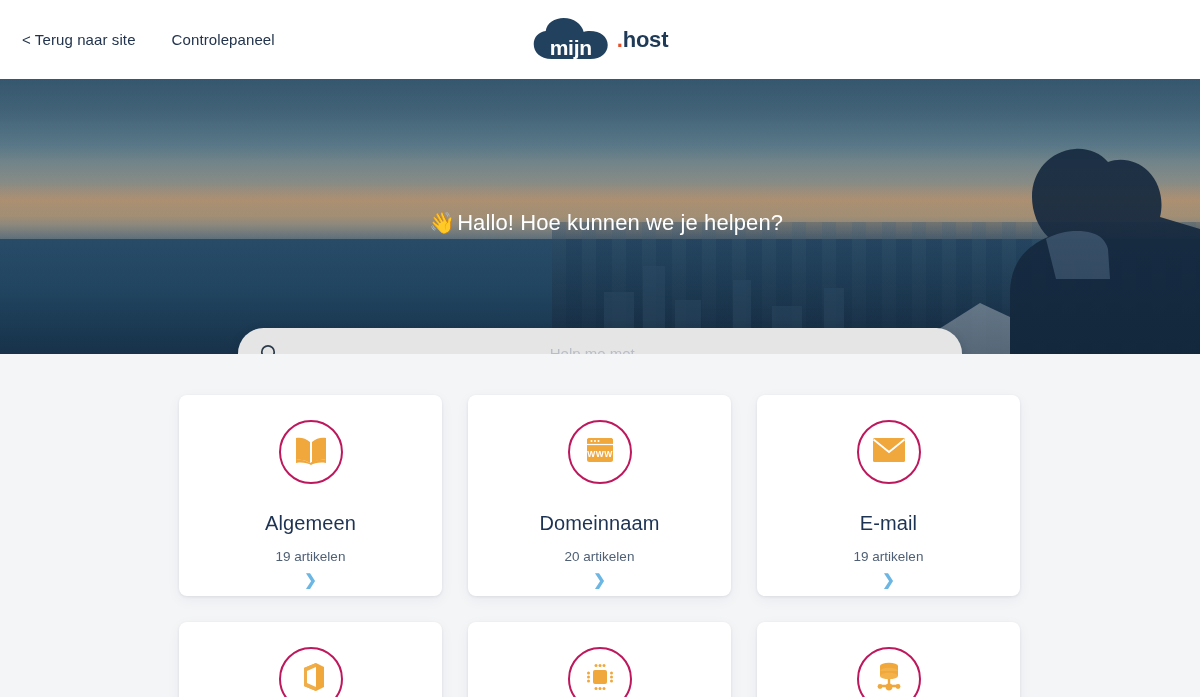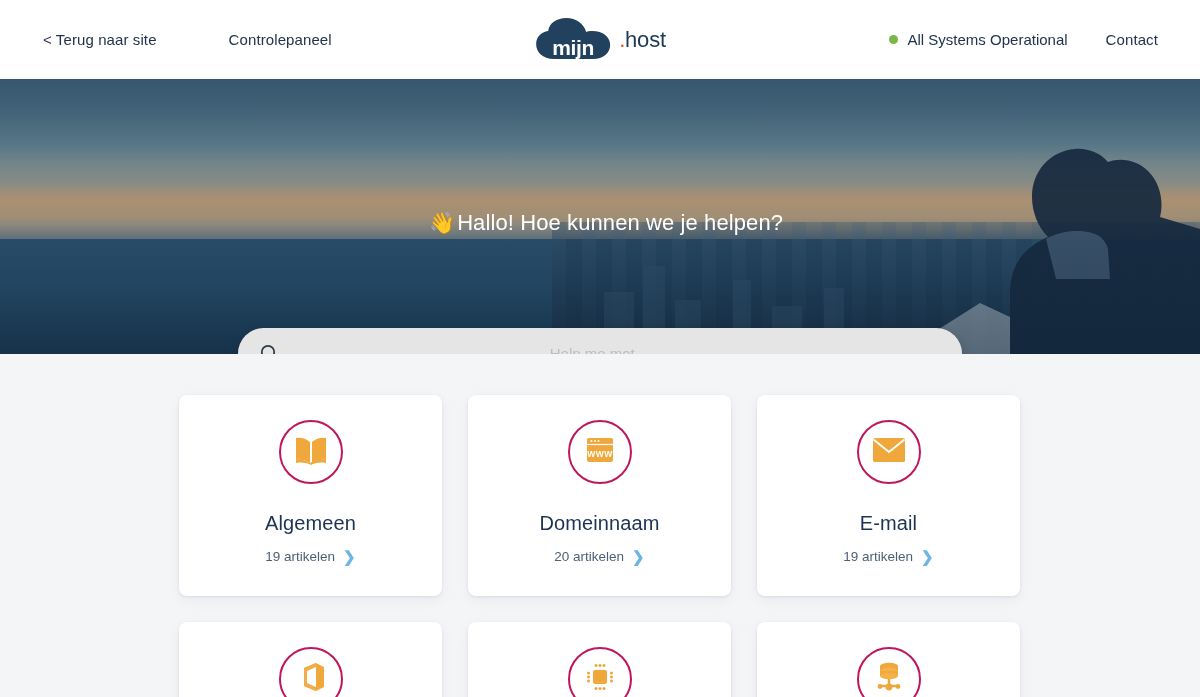--- a/index.html
+++ b/index.html
@@ -8,41 +8,41 @@
     width:1200px; height:697px; overflow:hidden;
     font-family:"Liberation Sans", sans-serif;
     background:#f4f5f7;
   }
 
   
   .header {
     position:relative; height:79px; background:#ffffff;
     display:flex; align-items:center; width:1200px;
   }
-  .nav-left { display:flex; align-items:center; padding-left:43px; gap:72px; }
+  .nav-left { display:flex; align-items:center; padding-left:22px; gap:36px; }
   .nav-link {
     font-size:15px; color:#22344d; letter-spacing:.1px;
     text-decoration:none; white-space:nowrap; cursor:pointer;
   }
   .logo-wrap {
     position:absolute; left:50%; top:50%; transform:translate(-50%,-50%);
     display:flex; align-items:center; gap:0px;
   }
   .cloud {
     position:relative; width:78px; height:44px;
     display:flex; align-items:center; justify-content:center;
   }
   .cloud svg { position:absolute; left:0; top:0; }
   .cloud-text {
     position:relative; z-index:2; color:#ffffff;
     font-size:21px; font-weight:bold; letter-spacing:-.3px;
     margin-top:17px;
   }
   .host-text {
-    font-size:22px; color:#1e3a57; font-weight:normal; letter-spacing:-.2px;
+    font-size:22px; color:#1e3a57; font-weight:bold; letter-spacing:-.2px;
     margin-left:7px;
   }
   .host-dot { color:#e8502a; }
   .nav-right {
     margin-left:auto; display:flex; align-items:center;
     gap:38px; padding-right:42px;
   }
   .status { display:flex; align-items:center; gap:10px; }
   .status-dot { width:9px; height:9px; border-radius:50%; background:#7ab648; }
   .status-text { font-size:15px; color:#22344d; white-space:nowrap; }
@@ -122,21 +122,21 @@
   .icon-circle {
     width:64px; height:64px; border-radius:50%;
     border:2px solid #be185d; display:flex;
     align-items:center; justify-content:center;
   }
   .card-title {
     margin-top:28px; font-size:20px; color:#1d3353; letter-spacing:.1px;
   }
   .card-meta {
     margin-top:14px; display:flex; align-items:center; gap:8px;
-    font-size:13.5px; color:#4f6076;
+    font-size:13.5px; color:#4f6076;flex-direction:column;
   }
   .chev { color:#6cb6e4; font-size:15px; font-weight:bold; line-height:1; }
 </style>
 </head>
 <body>
 
 <div class="header">
   <div class="nav-left">
     <a class="nav-link">&lt; Terug naar site</a>
     <a class="nav-link">Controlepaneel</a>
@@ -147,27 +147,20 @@
       <svg width="78" height="44" viewBox="0 0 78 44" aria-hidden="true">
         <path d="M20 41 C8 41 2 34 2 26 C2 19 7 14 14 13 C15 5 23 0 32 0
                  C42 0 50 6 52 14 C53 13 56 13 58 13 C69 13 76 19 76 27
                  C76 35 69 41 59 41 Z" fill="#22415f"></path>
       </svg>
       <span class="cloud-text">mijn</span>
     </div>
     <span class="host-text"><span class="host-dot">.</span><span>host</span></span>
   </div>
 
-  <div class="nav-right">
-    <div class="status">
-      <span class="status-dot"></span>
-      <span class="status-text">All Systems Operational</span>
-    </div>
-    <a class="nav-link">Contact</a>
-  </div>
 </div>
 
 <div class="hero">
   <div class="hero-bg">
     <div class="sky"></div>
     <div class="sky-warm"></div>
     <div class="water"></div>
     <div class="skyline">
       <div class="bld" style="left:8%;width:30px;height:62px;"></div>
       <div class="bld" style="left:14%;width:22px;height:88px;"></div>

